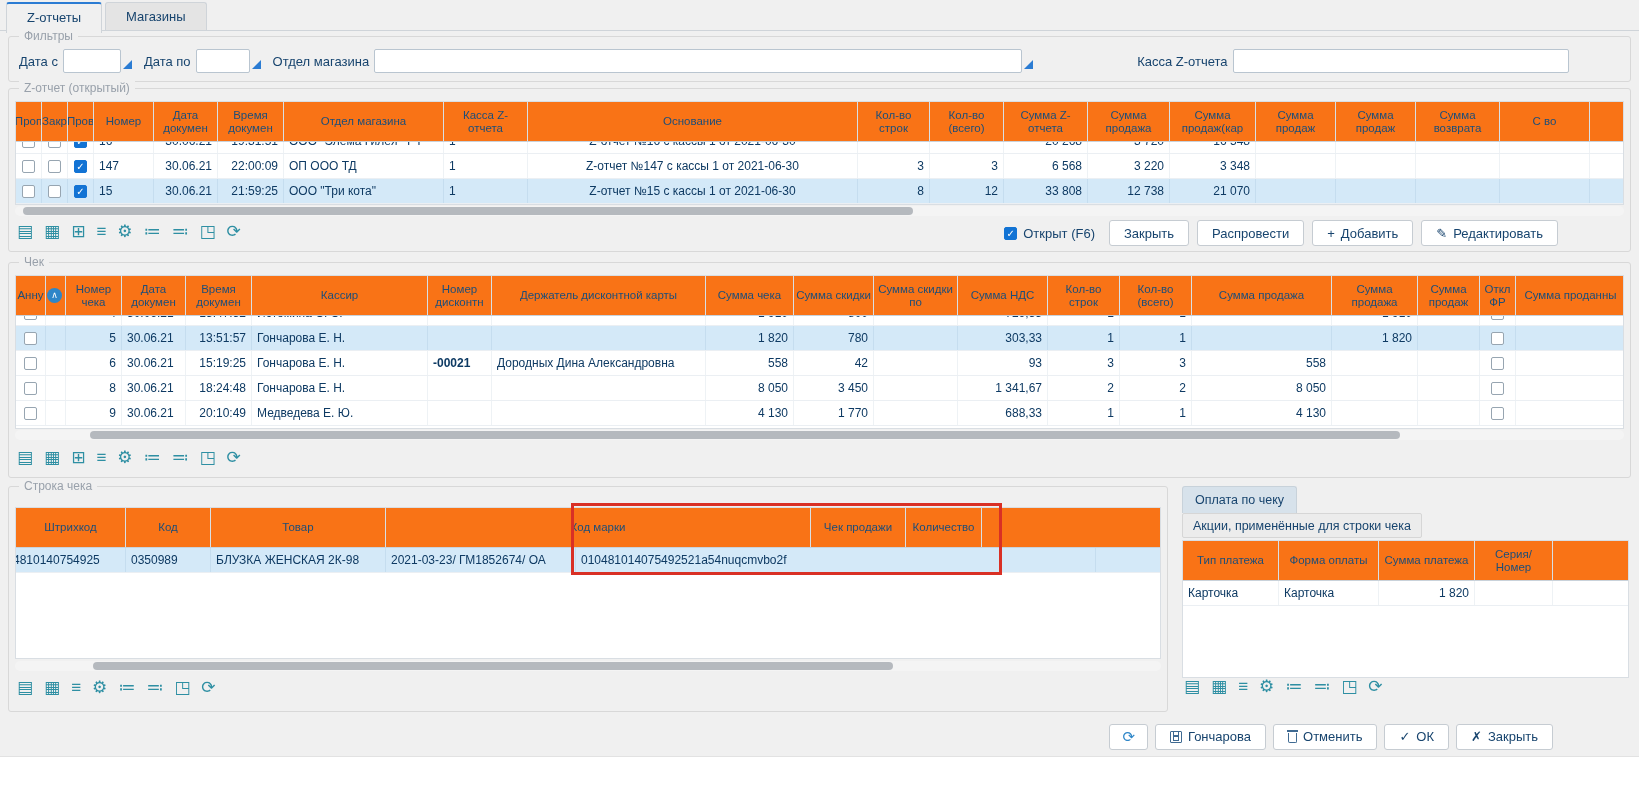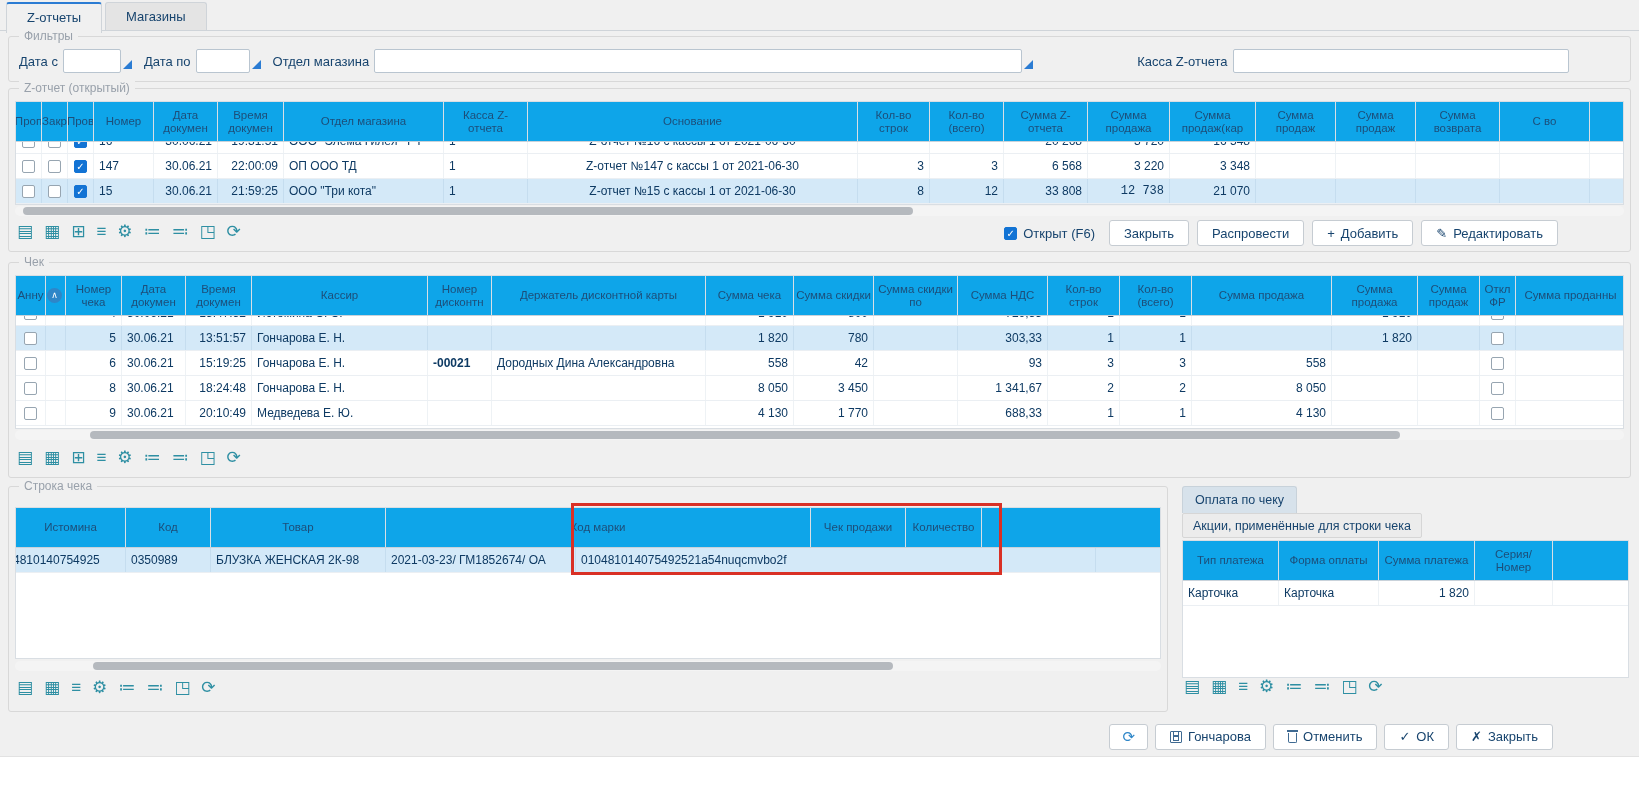--- a/index.html
+++ b/index.html
@@ -10,21 +10,21 @@
 .tabbar{position:absolute;top:2px;left:6px;display:flex;gap:3px;z-index:2}
 .tab{position:relative;height:28px;padding:6px 20px 0;font-size:13px;color:#17446e;background:#e4e4e4;border:1px solid #cfd4d9;border-bottom:none;border-radius:3px 3px 0 0;cursor:pointer}
 .tab.active{background:#f0f0f0;border-top:2px solid #2b7cd3;height:31px;z-index:3}
 .group{position:absolute;border:1px solid #d8d8d8;border-radius:3px}
 .legend{position:absolute;top:-8px;left:10px;background:#f0f0f0;padding:0 5px;font-size:12px;color:#99a1ab;z-index:2}
 .frow{position:absolute;top:12px;left:10px;display:flex;align-items:center;font-size:13px;color:#17446e}
 .flabel{margin-right:5px;white-space:nowrap}
 input.inp{height:24px;background:#fff;border:1px solid #b9c5d0;border-radius:2px;font:12px "Liberation Sans",sans-serif;color:#0e3a63;padding:0 4px;outline:none}
 .mark{width:0;height:0;border-bottom:9px solid #2b7cd3;border-left:9px solid transparent;margin:6px 0 0 2px}
 .tbl{position:absolute;background:#fff;border:1px solid #d9dee3;overflow:hidden}
-.thead{display:flex;height:40px;background:#0ea5e9;border-bottom:1px solid #c9d2da;overflow:hidden}
+.thead{display:flex;height:40px;background:#f97316;border-bottom:1px solid #c9d2da;overflow:hidden}
 .hc{flex:0 0 auto;display:flex;align-items:center;justify-content:center;gap:2px;text-align:center;font-size:11.5px;line-height:13px;color:#1d4e79;border-right:1px solid #d8dfe5;padding:1px 2px;overflow:hidden}
 .tbody{position:relative;overflow:hidden;background:#fff}
 .trow{display:flex;height:25px;background:#fff;border-bottom:1px solid #ebeff3}
 .trow.sel{background:#d4e9f8}
 .tc{flex:0 0 auto;font-size:12px;color:#0e3a63;line-height:24px;padding:0 5px;border-right:1px solid #eef2f5;white-space:nowrap;overflow:hidden}
 .trow.sel .tc{border-right-color:#c5ddef}
 .hscroll{position:absolute;height:10px;background:#f4f4f4;border-radius:5px}
 .hthumb{position:absolute;top:1px;height:8px;background:#b5b9be;border-radius:4px;cursor:pointer}
 .tools{position:absolute;display:flex;align-items:center;gap:11px}
 .tbi{font-size:17px;color:#2e8fa3;line-height:1;cursor:pointer}
@@ -199,21 +199,21 @@
             <div class="tc" style="width: 26px; text-align: center;"><span class="cb on">✓</span></div>
             <div class="tc" style="width: 60px; text-align: left;">15</div>
             <div class="tc" style="width: 64px; text-align: right;">30.06.21</div>
             <div class="tc" style="width: 66px; text-align: right;">21:59:25</div>
             <div class="tc" style="width: 160px; text-align: left;">ООО "Три кота"</div>
             <div class="tc" style="width: 84px; text-align: left;">1</div>
             <div class="tc" style="width: 330px; text-align: center;">Z-отчет №15 с кассы 1 от 2021-06-30</div>
             <div class="tc" style="width: 72px; text-align: right;">8</div>
             <div class="tc" style="width: 74px; text-align: right;">12</div>
             <div class="tc" style="width: 84px; text-align: right;">33 808</div>
-            <div class="tc" style="width: 82px; text-align: right; font-family: Liberation Mono, monospace;">12 738</div>
+            <div class="tc" style="width: 82px; text-align: right;">12 738</div>
             <div class="tc" style="width: 86px; text-align: right;">21 070</div>
             <div class="tc" style="width: 80px; text-align: right;"></div>
             <div class="tc" style="width: 80px; text-align: right;"></div>
             <div class="tc" style="width: 84px; text-align: right;"></div>
             <div class="tc" style="width: 90px; text-align: right;"></div>
           </div>
         </div>
       </div>
     <div class="hscroll" id="sc-z">
       <div class="hthumb" style="left:8px;width:890px"></div>
@@ -432,21 +432,21 @@
         <span class="tbi">◳</span>
         <span class="tbi">⟳</span>
       </div>
   </div>
 
   <div class="group" id="g-line" style="top:486px;left:8px;width:1160px;height:226px">
     <div class="legend">Строка чека</div>
     <div class="tbl" id="t-l">
         <div class="thead">
           <div class="hc" style="width: 110px;">
-            <span>Истомина</span>
+            <span>Штрихкод</span>
           </div>
           <div class="hc" style="width: 85px;">
             <span>Код</span>
           </div>
           <div class="hc" style="width: 175px;">
             <span>Товар</span>
           </div>
           <div class="hc" style="width: 425px;">
             <span>Код марки</span>
           </div>

